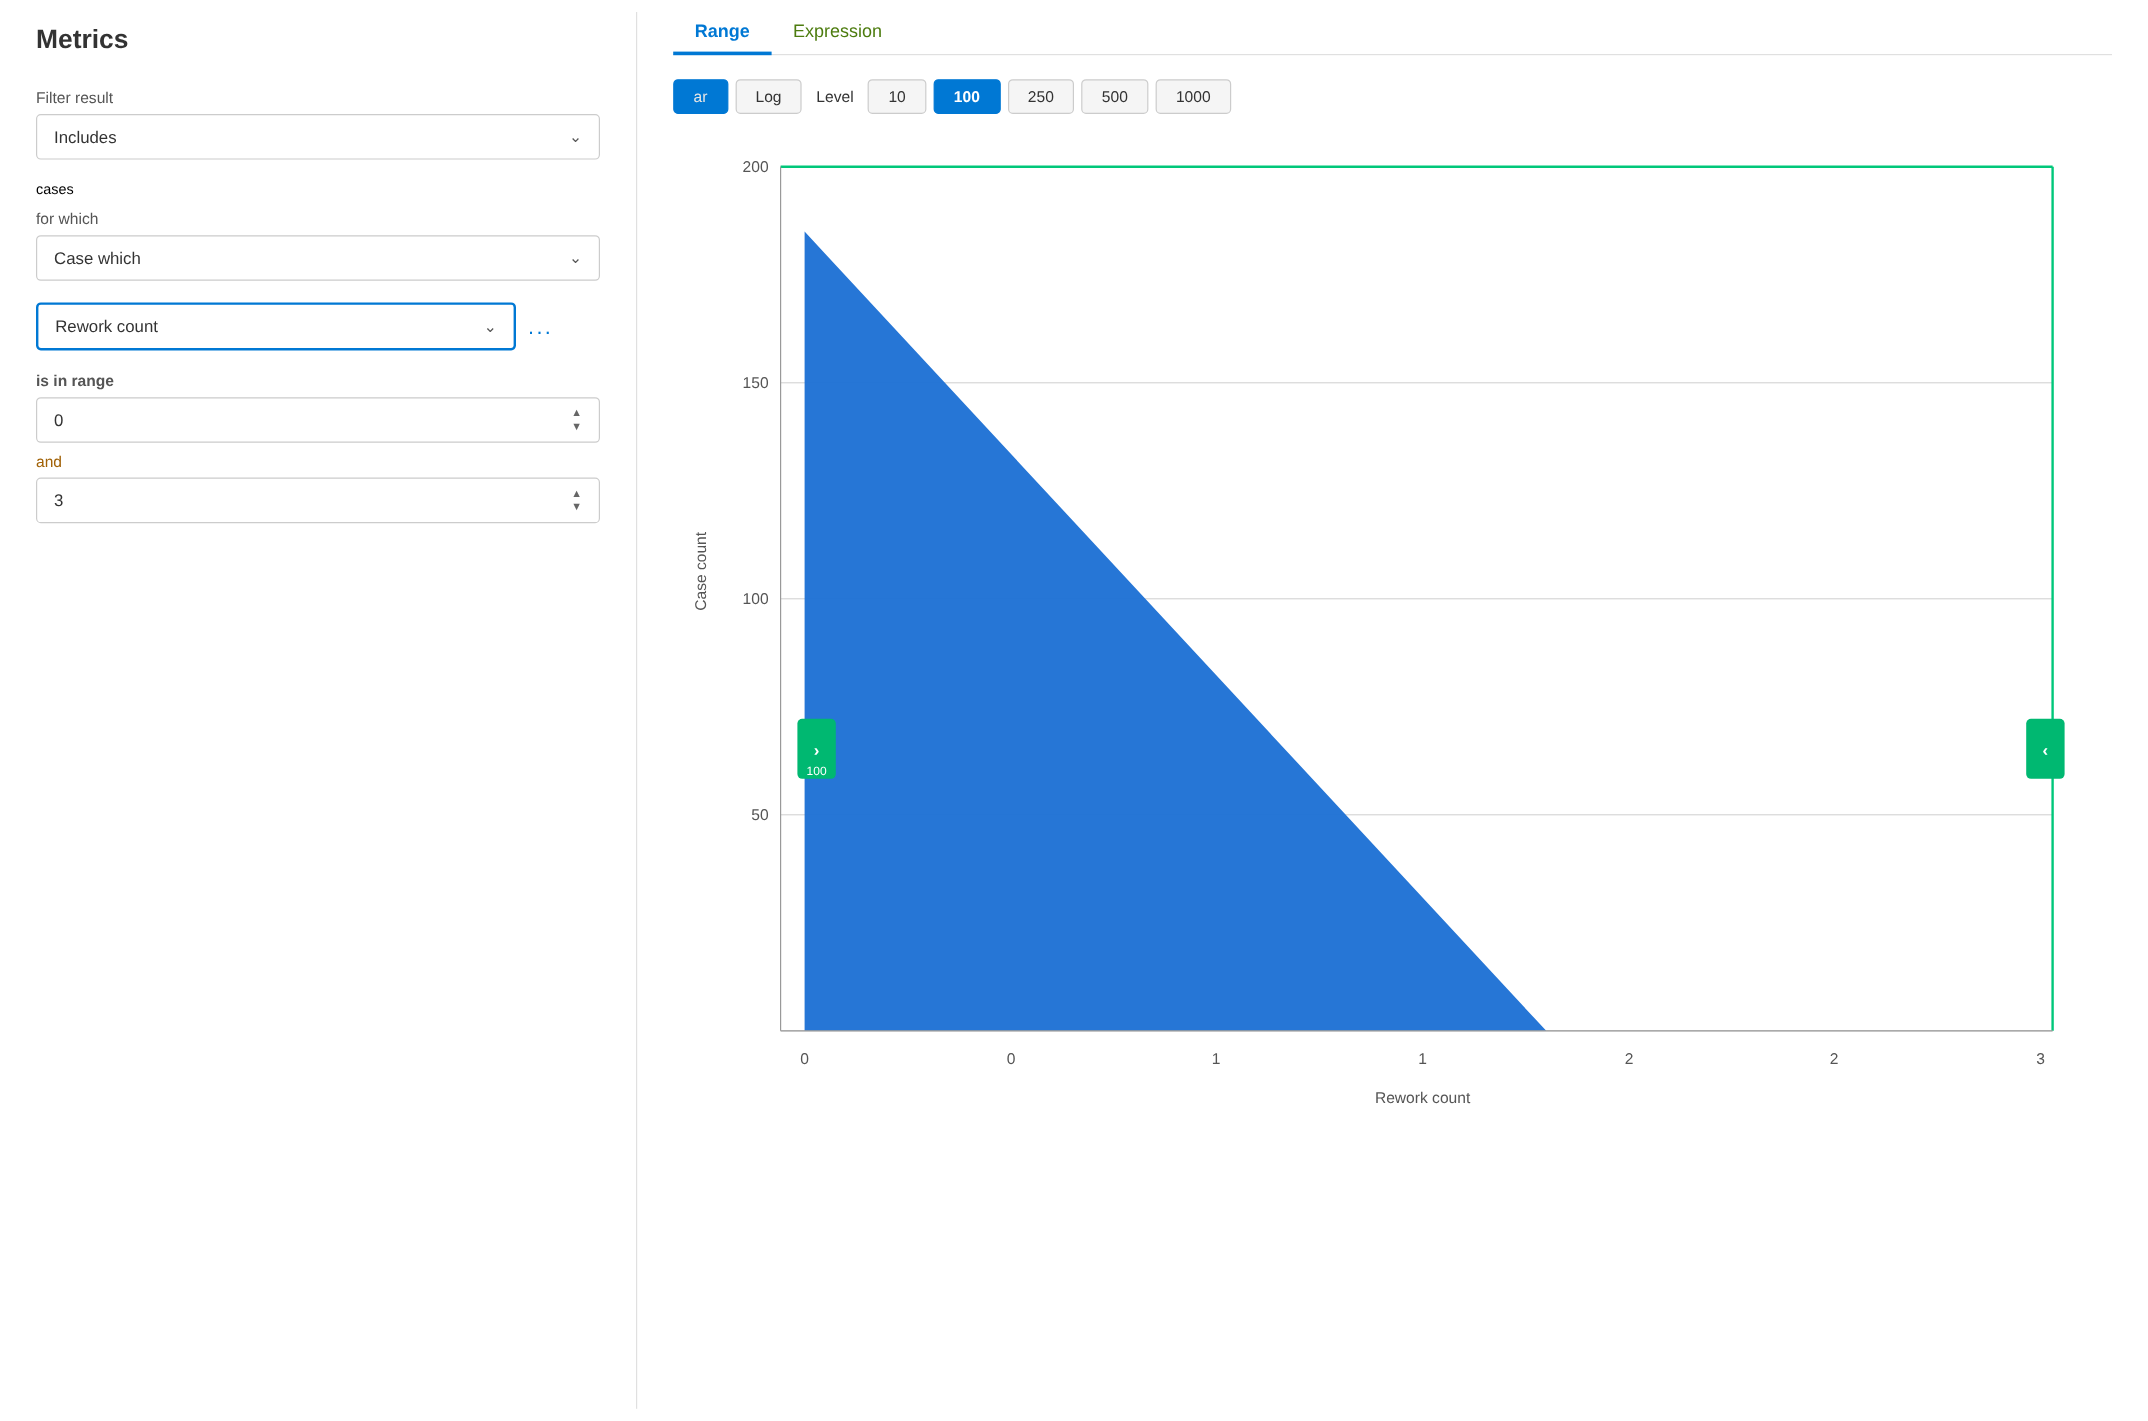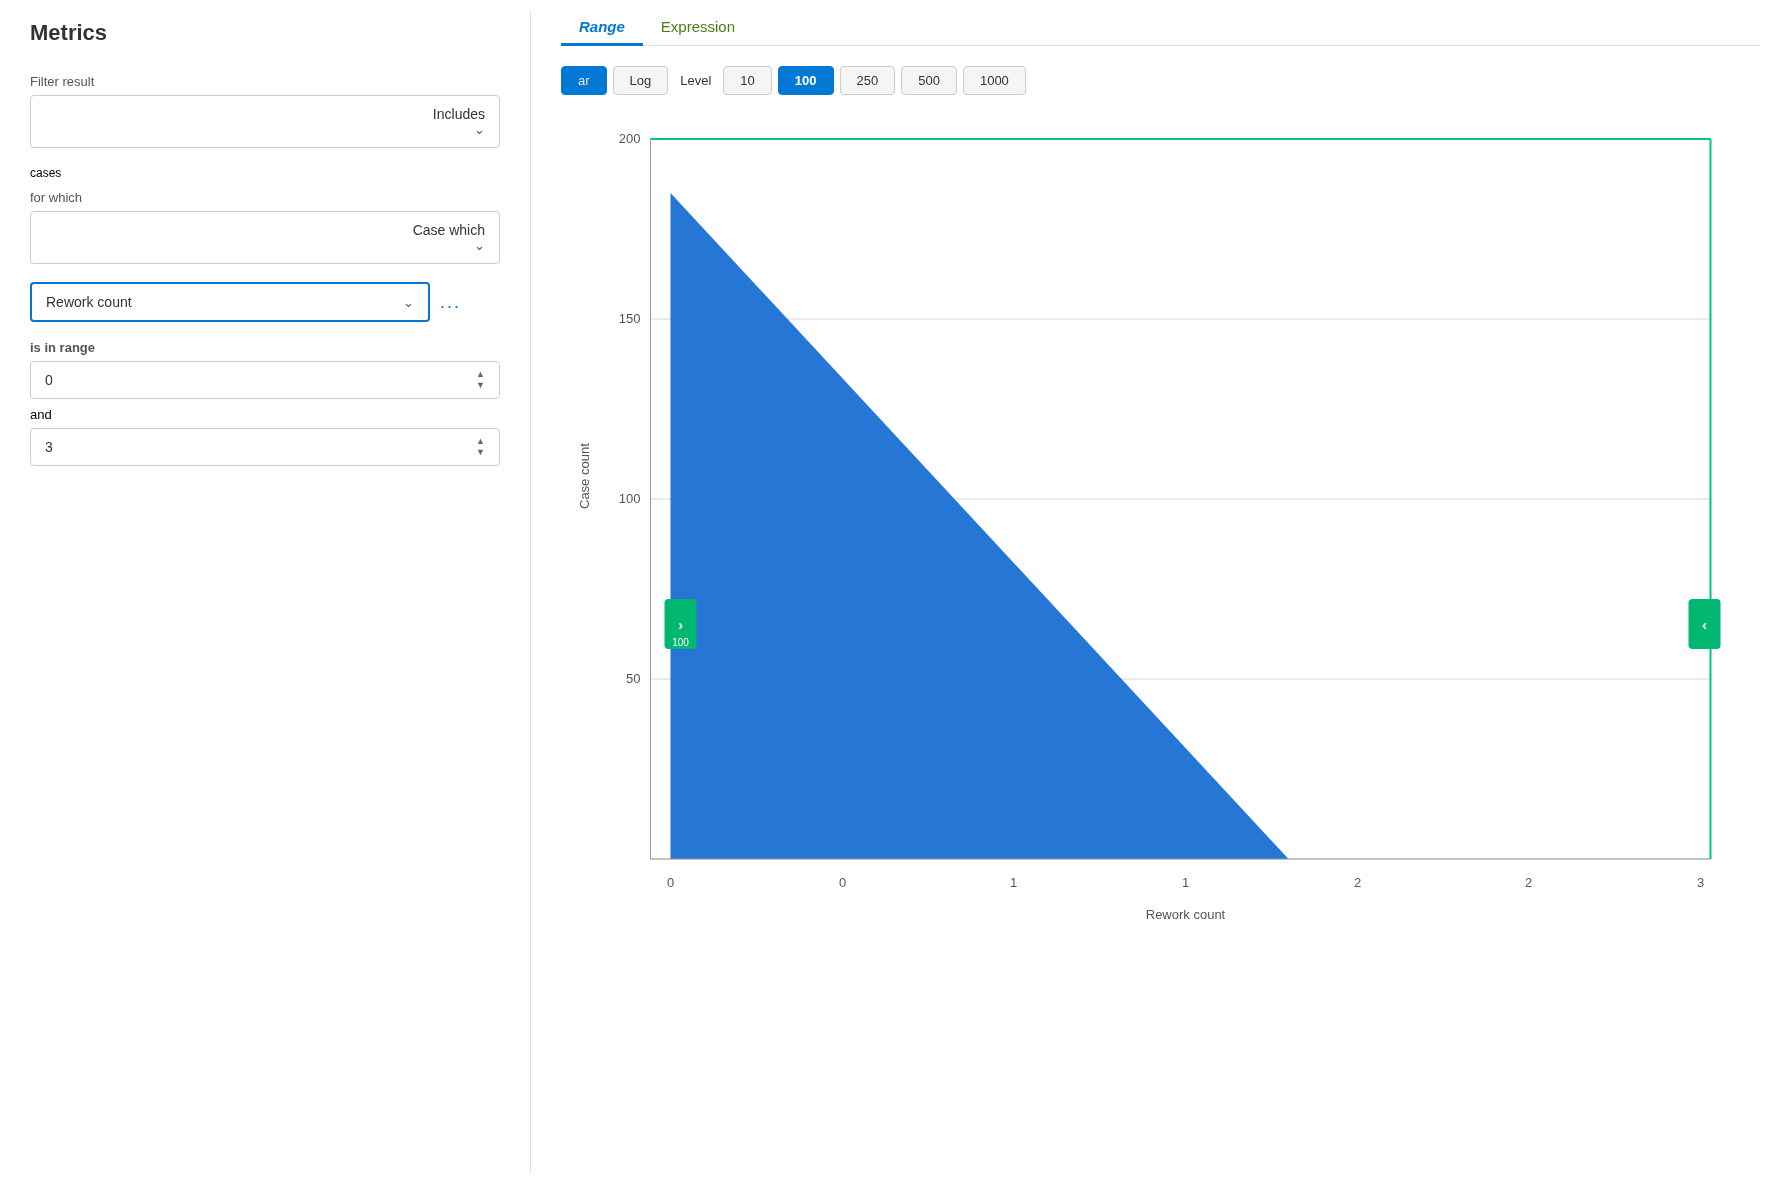--- a/index.html
+++ b/index.html
@@ -30,26 +30,25 @@
       color: #555;
       margin-bottom: 6px;
     }
     .select-box {
       width: 100%;
       max-width: 470px;
       border: 1px solid #ccc;
       border-radius: 4px;
       padding: 10px 14px;
       display: flex;
-      align-items: flex-end;
+      align-items: flex-start;
       justify-content: space-between;
       cursor: pointer;
       background: #fff;
       margin-bottom: 18px;
-      flex-direction: column;
     }
     .select-box-text { color: #333; }
     .chevron { color: #555; font-size: 13px; }
     .static-text {
       font-size: 12px;
       color: #000000;
       margin-bottom: 10px;
     }
     .metric-row {
       display: flex;
@@ -99,21 +98,21 @@
       gap: 2px;
     }
     .spinner-arrow {
       font-size: 9px;
       color: #666;
       cursor: pointer;
       line-height: 1;
     }
     .and-label {
       font-size: 13px;
-      color: #000000;
+      color: #a16207;
       margin-bottom: 6px;
       margin-top: 4px;
     }
 
     
     .right-panel {
       flex: 1;
       padding: 10px 30px;
     }
     .tabs-row {
@@ -128,21 +127,20 @@
       cursor: pointer;
       font-size: 15px;
       color: #4d7c0f;
       border-bottom: 3px solid transparent;
       margin-bottom: -1px;
     }
     .tab.active {
       color: #0078d4;
       font-weight: 700;
       border-bottom: 3px solid #0078d4;
-      font-style: italic;
     }
     .controls-row {
       display: flex;
       align-items: center;
       gap: 6px;
       margin-bottom: 24px;
       flex-wrap: wrap;
     }
     .ctrl-btn {
       padding: 6px 16px;

